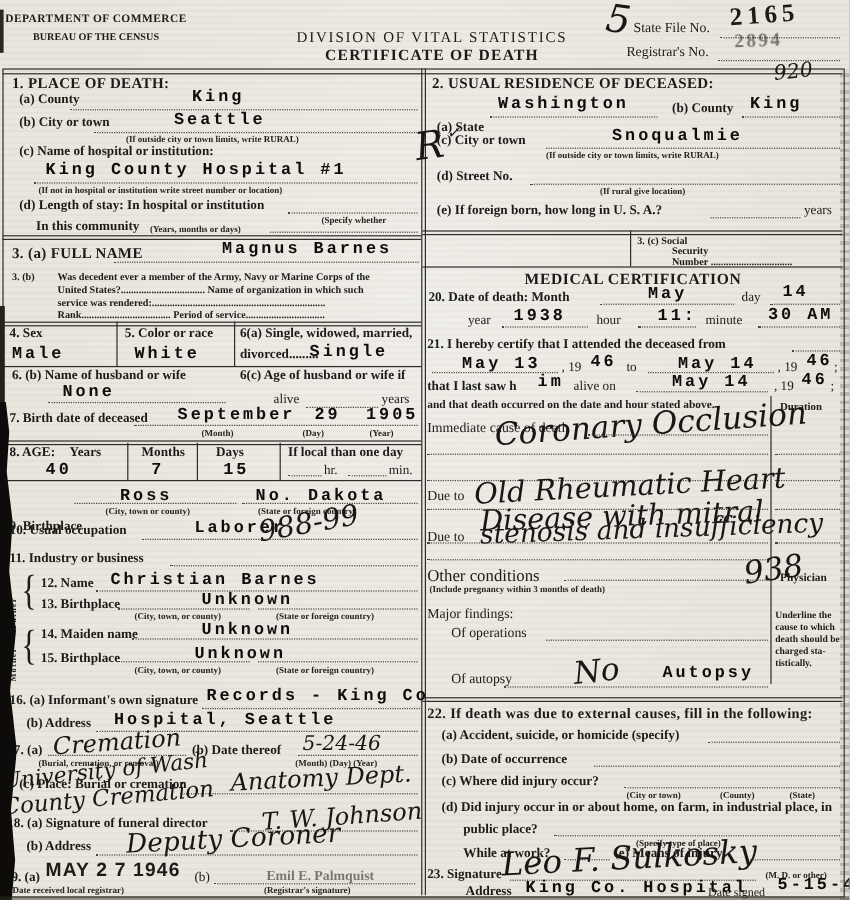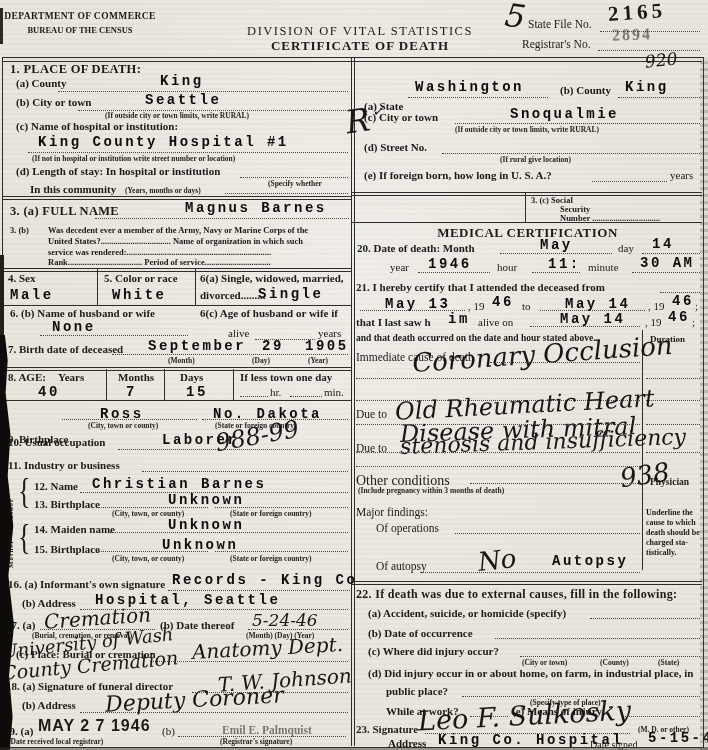--- a/index.html
+++ b/index.html
@@ -68,20 +68,21 @@
   <div class="dot" style="left:28px;top:152px;width:320px"></div>
   <div class="t cap" style="left:32px;top:155px">(If not in hospital or institution write street number or location)</div>
   <div class="t lbl" style="left:16px;top:166px">(d) Length of stay: In hospital or institution</div>
   <div class="dot" style="left:240px;top:177px;width:108px"></div>
   <div class="t cap" style="left:268px;top:180px">(Specify whether</div>
   <div class="t lbl" style="left:30px;top:184px">In this community</div>
   <div class="t cap" style="left:125px;top:187px">(Years, months or days)</div>
   <div class="dot" style="left:225px;top:193px;width:123px"></div>
   <div class="drule" style="left:2px;top:196px;width:349px"></div>
 
+  <div class="t h" style="left:360px;top:63px">2. USUAL RESIDENCE OF DECEASED:</div>
   <div class="t hand" style="left:645px;top:52px;font-size:17px;transform:rotate(-6deg)">920</div>
   <div class="t lbl" style="left:364px;top:101px">(a) State</div>
   <div class="t typed big" style="left:415px;top:80px">Washington</div>
   <div class="t lbl" style="left:560px;top:85px">(b) County</div>
   <div class="t typed big" style="left:625px;top:80px">King</div>
   <div class="dot" style="left:408px;top:97px;width:140px"></div>
   <div class="dot" style="left:618px;top:97px;width:82px"></div>
   <div class="t hand" style="left:346px;top:105px;font-size:32px;transform:rotate(-8deg)">R</div>
   <div class="t hand" style="left:372px;top:104px;font-size:14px">✓</div>
   <div class="t lbl" style="left:364px;top:112px">(c) City or town</div>
@@ -137,21 +138,21 @@
   <div class="dot" style="left:112px;top:354px;width:236px"></div>
   <div class="t cap" style="left:168px;top:357px">(Month)</div>
   <div class="t cap" style="left:252px;top:357px">(Day)</div>
   <div class="t cap" style="left:308px;top:357px">(Year)</div>
   <div class="drule" style="left:2px;top:367px;width:349px"></div>
 
   <div class="t lbl" style="left:8px;top:372px">8. AGE:</div>
   <div class="t lbl" style="left:58px;top:372px">Years</div>
   <div class="t lbl" style="left:118px;top:372px">Months</div>
   <div class="t lbl" style="left:180px;top:372px">Days</div>
-  <div class="t lbl" style="left:240px;top:372px">If less town one day</div>
+  <div class="t lbl" style="left:240px;top:372px">If local than one day</div>
   <div class="t typed big" style="left:38px;top:385px">40</div>
   <div class="t typed big" style="left:126px;top:385px">7</div>
   <div class="t typed big" style="left:186px;top:385px">15</div>
   <div class="dot" style="left:240px;top:396px;width:28px"></div>
   <div class="t lbl n" style="left:270px;top:387px">hr.</div>
   <div class="dot" style="left:290px;top:396px;width:32px"></div>
   <div class="t lbl n" style="left:324px;top:387px">min.</div>
   <div class="vline" style="left:106px;top:369px;height:31px"></div>
   <div class="vline" style="left:164px;top:369px;height:31px"></div>
   <div class="vline" style="left:233px;top:369px;height:31px"></div>
@@ -237,21 +238,21 @@
 
   <div class="t ctr" style="left:355px;top:226px;width:345px;font-size:13px;font-weight:bold;letter-spacing:.5px">MEDICAL CERTIFICATION</div>
 
   <div class="t lbl" style="left:357px;top:243px">20. Date of death: Month</div>
   <div class="t typed big" style="left:540px;top:238px">May</div>
   <div class="dot" style="left:500px;top:253px;width:112px"></div>
   <div class="t lbl n" style="left:618px;top:243px">day</div>
   <div class="t typed big" style="left:652px;top:237px">14</div>
   <div class="dot" style="left:642px;top:253px;width:58px"></div>
   <div class="t lbl n" style="left:390px;top:262px">year</div>
-  <div class="t typed big" style="left:428px;top:257px">1946</div>
+  <div class="t typed big" style="left:428px;top:257px">1938</div>
   <div class="dot" style="left:418px;top:272px;width:72px"></div>
   <div class="t lbl n" style="left:497px;top:262px">hour</div>
   <div class="t typed big" style="left:548px;top:257px">11:</div>
   <div class="dot" style="left:532px;top:272px;width:48px"></div>
   <div class="t lbl n" style="left:588px;top:262px">minute</div>
   <div class="t typed big" style="left:640px;top:256px">30 AM</div>
   <div class="dot" style="left:632px;top:272px;width:68px"></div>
 
   <div class="t lbl" style="left:356px;top:282px">21. I hereby certify that I attended the deceased from</div>
   <div class="dot" style="left:660px;top:292px;width:40px"></div>

